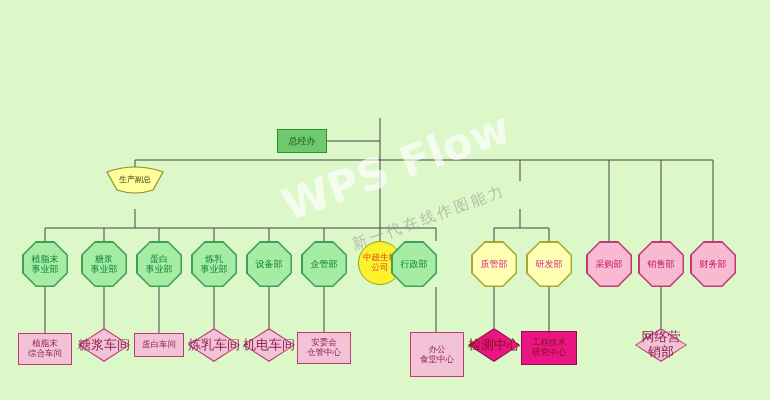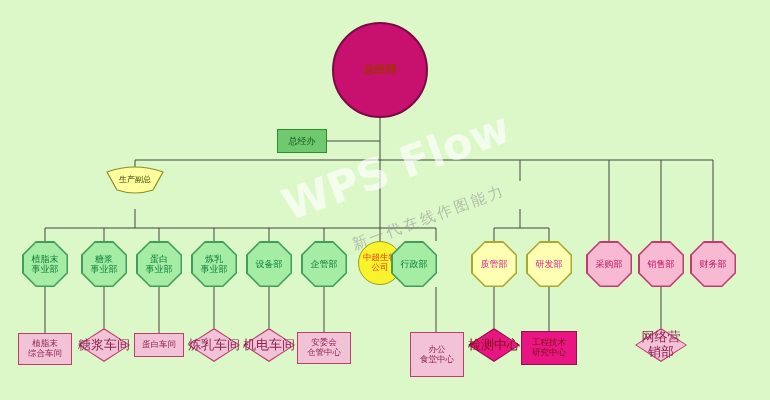--- a/index.html
+++ b/index.html
@@ -82,23 +82,20 @@
              M159,287 L159,333
              M214,287 L214,328
              M269,287 L269,328
              M324,287 L324,332
              M436,287 L436,332
              M494,287 L494,328
              M549,287 L549,331
              M661,287 L661,328" fill="none" stroke="#444444" stroke-width="1"></path>
   </svg>
 
-  <div class="node circle" id="ceo" style="left:332px;top:22px;width:96px;height:96px">
-    <span class="lbl">总经理</span>
-  </div>
 
   <div class="node rect" id="gm-office" style="left:277px;top:129px;width:50px;height:24px">
     <span class="lbl">总经办</span>
   </div>
 
   <div class="node fan" id="vp-prod" style="left:103px;top:165px;width:64px;height:30px">
     <svg viewBox="0 0 64 30">
       <path d="M4,7 Q32,-3 60,7 L50,25 Q32,31 14,25 Z" fill="#ffff9e" stroke="#8f8f23" stroke-width="1.2"></path>
     </svg>
     <span class="lbl">生产副总</span>

